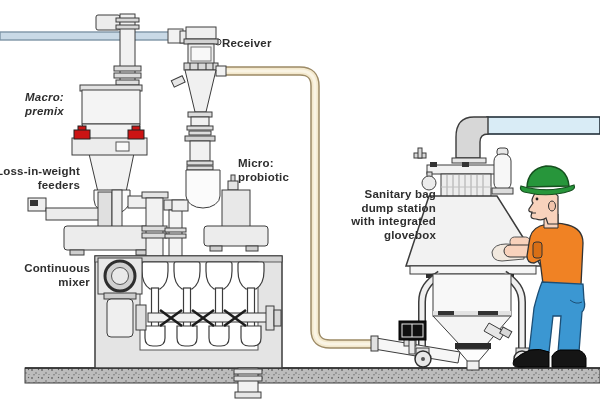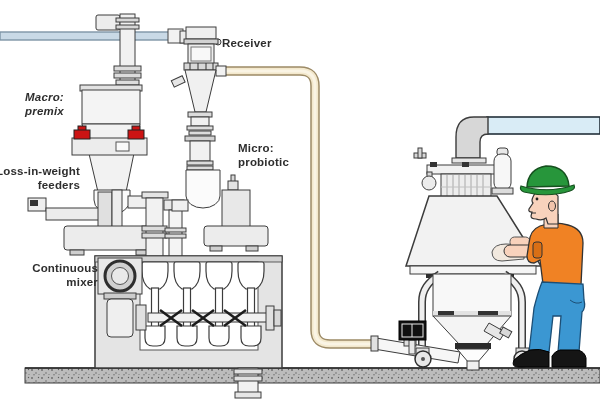--- a/index.html
+++ b/index.html
@@ -252,17 +252,21 @@
     <path d="M530,350 Q520,354 514,360 Q511,367 518,367 L549,367 L549,352 Q540,348 530,350 Z" fill="#151515" stroke="#000"></path>
     <path d="M560,350 L578,350 Q585,352 586,358 L586,367 L552,367 L552,356 Q555,351 560,350 Z" fill="#151515" stroke="#000"></path>
   </g>
 </svg>
 
   <div class="lbl" style="left:222px;top:37px;">Receiver</div>
   <div class="lbl" style="left:25px;top:91px;font-style:italic;">Macro:
 premix</div>
   <div class="lbl r" style="left:-10px;top:165px;width:90px;">Loss-in-weight
 feeders</div>
-  <div class="lbl" style="left:238px;top:142px;">Micro:
+  <div class="lbl" style="left:238px;top:157px;">Micro:
 probiotic</div>
-  <div class="lbl r" style="left:18px;top:262px;width:80px;">Continuous
+  <div class="lbl r" style="left:10px;top:262px;width:80px;">Continuous
 mixer</div>
+  <div class="lbl r" style="left:330px;top:188px;width:106px;">Sanitary bag
+dump station
+with integrated
+glovebox</div>
 </div>
 
 </body></html>

